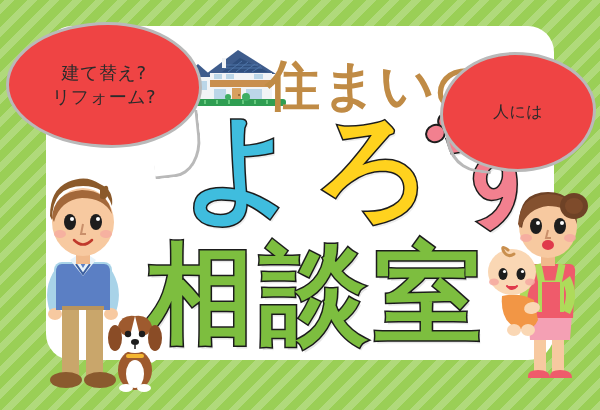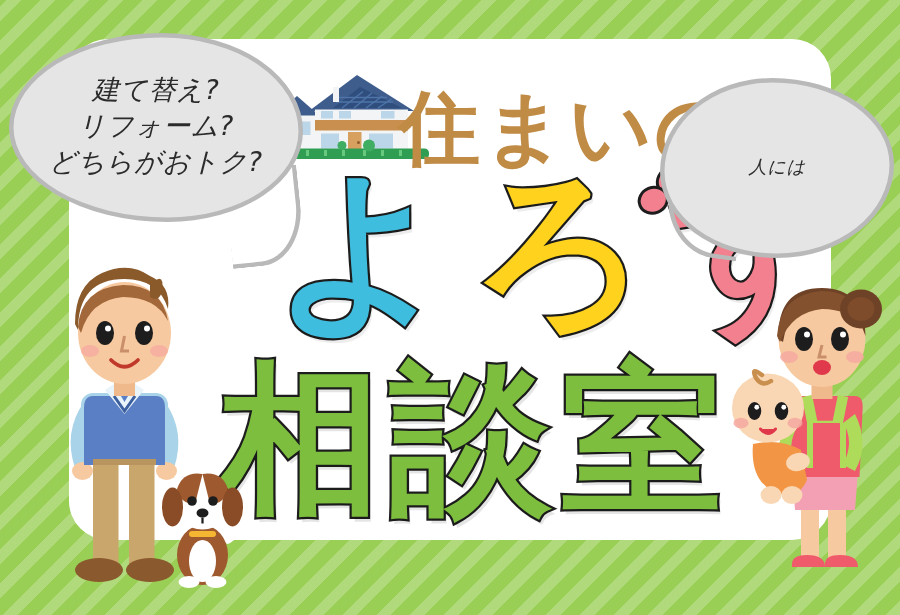--- a/index.html
+++ b/index.html
@@ -24,43 +24,42 @@
   .white-card{
     position:absolute;
     left:46px;top:26px;right:46px;bottom:50px;
     background:#ffffff;
     border-radius:26px;
   }
 
   
   .bubble{
     position:absolute;
-    background:#e5e5e5;
+    background:#ef4444;
     border:3px solid #b9b9b9;
     box-sizing:border-box;
-    font-style:italic;
   }
   .bubble-left{
     left:6px;top:22px;width:196px;height:126px;
     border-radius:52% 48% 46% 54% / 50% 52% 48% 50%;
   }
   .bubble-right{
     left:440px;top:52px;width:156px;height:120px;
     border-radius:48% 52% 50% 50% / 52% 48% 52% 48%;
   }
   .bubble-text{
     position:absolute;inset:0;
     display:flex;flex-direction:column;
     align-items:center;justify-content:center;
     color:#2b2b2b;line-height:1.32;
     letter-spacing:.5px;
     white-space:nowrap;
   }
   .bubble-left .bubble-text{font-size:18px;}
-  .bubble-right .bubble-text{font-size:12px;}
+  .bubble-right .bubble-text{font-size:16px;}
 
   
   .tail-left{
     position:absolute;left:152px;top:112px;width:46px;height:62px;
     border-right:3px solid #b9b9b9;
     border-bottom:3px solid #b9b9b9;
     border-radius:0 0 60% 0;
     background:transparent;
     transform:rotate(-6deg);
   }
@@ -345,21 +344,20 @@
       <path d="M23 98 Q28 104 33 98" fill="#E0394B" stroke="#E0394B" stroke-width="2" stroke-linecap="round"></path>
     </svg>
   </div>
 
   <div class="tail-left-cover"></div>
   <div class="tail-left"></div>
   <div class="bubble bubble-left">
     <div class="bubble-text">
       <span>建て替え?</span>
       <span>リフォーム?</span>
-      <span>どちらがおトク?</span>
     </div>
   </div>
 
   <div class="tail-right-cover"></div>
   <div class="tail-right"></div>
   <div class="pink-dot d1"></div>
   <div class="pink-dot d2"></div>
   <div class="bubble bubble-right">
     <div class="bubble-text">
       <span>人には</span>

